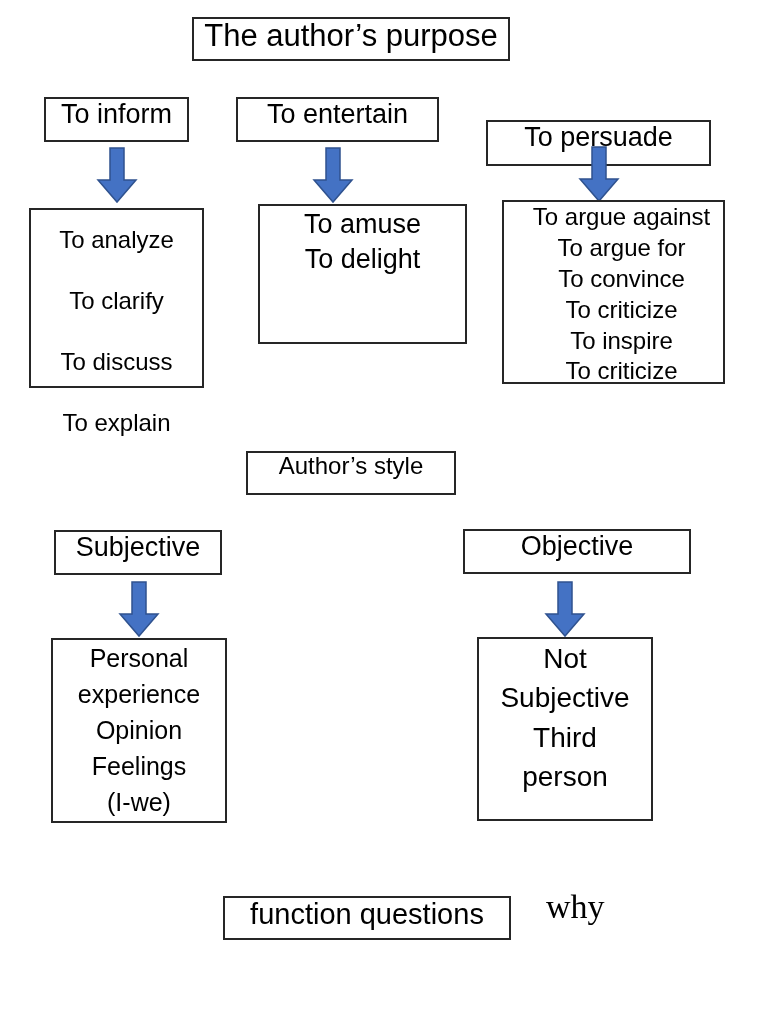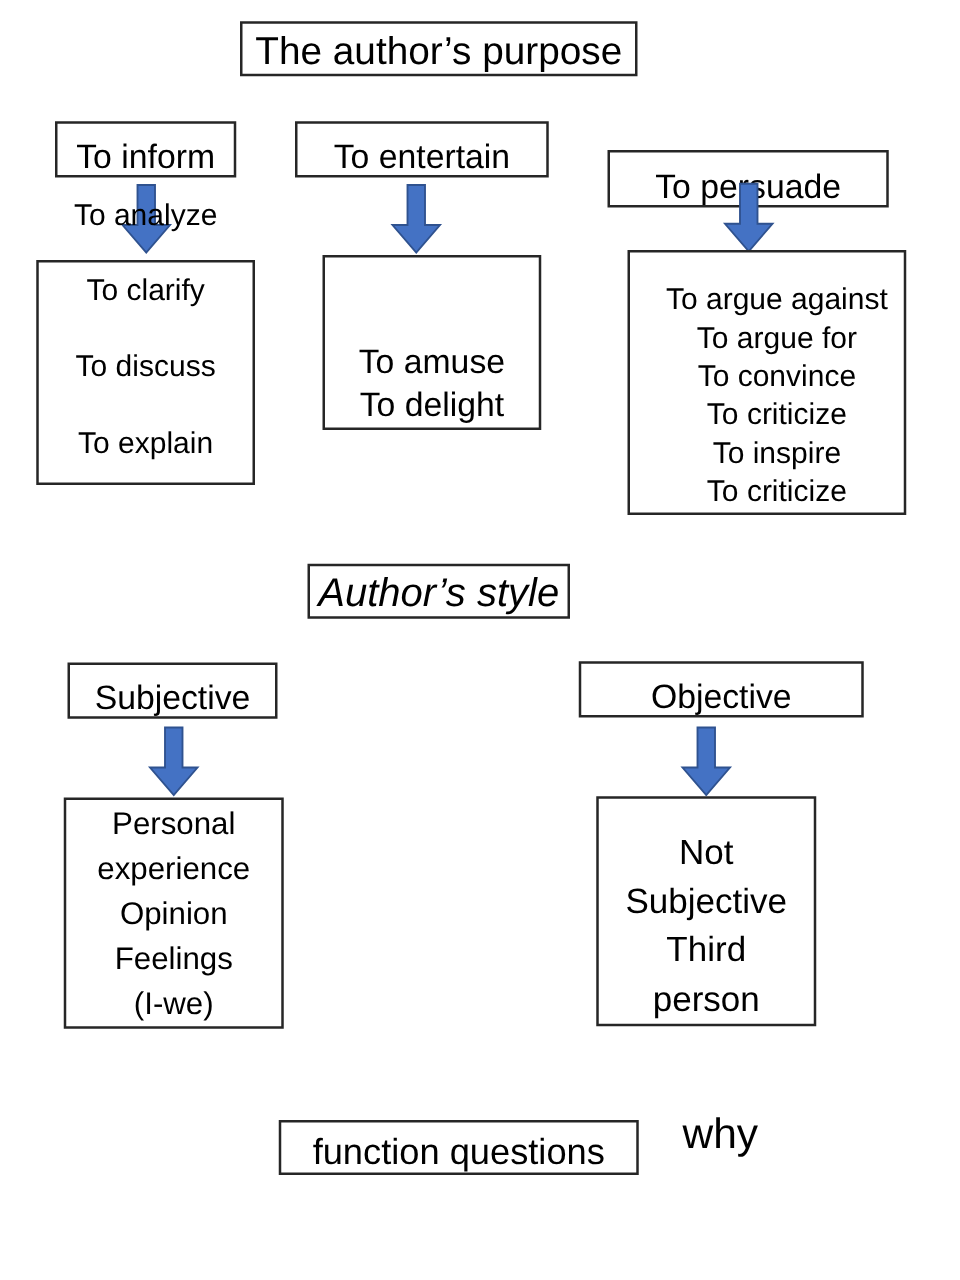--- a/index.html
+++ b/index.html
@@ -25,21 +25,21 @@
 
   
   .box {
     position: absolute;
     box-sizing: border-box;
     border: 2px solid #262626;
     background: #ffffff;
     display: flex;
     flex-direction: column;
     align-items: center;
-    justify-content: flex-end;
+    justify-content: flex-start;
     text-align: center;
     line-height: 1.12;
     color: #000000;
     font-family: "Liberation Sans", sans-serif;
   }
 
   .box .line {
     display: block;
     white-space: nowrap;
   }
@@ -70,39 +70,38 @@
 
   #inform-list {
     left: 29px; top: 208px;
     width: 175px; height: 180px;
     font-size: 24px;
   }
   #inform-list .line { margin: 17px 0; }
 
   #entertain-list {
     left: 258px; top: 204px;
-    width: 175px; height: 140px;
+    width: 209px; height: 140px;
     font-size: 27px;
   }
   #entertain-list .line { margin: 2.5px 0; }
 
   #persuade-list {
     left: 502px; top: 200px;
-    width: 223px; height: 212px;
+    width: 223px; height: 184px;
     font-size: 24px;
     padding-left: 16px;
   }
   #persuade-list .line { margin: 2px 0; }
 
   
   #style-box {
     left: 246px; top: 451px;
     width: 210px; height: 44px;
-    font-size: 32px;
-    font-style: italic;
+    font-size: 24px;
   }
 
   #subjective-box {
     left: 54px; top: 530px;
     width: 168px; height: 45px;
     font-size: 27px;
   }
   #objective-box {
     left: 463px; top: 529px;
     width: 228px; height: 45px;
@@ -129,21 +128,21 @@
     width: 288px; height: 44px;
     font-size: 29px;
   }
   #why-label {
     position: absolute;
     left: 546px; top: 890px;
     font-size: 34px;
     line-height: 1;
     white-space: nowrap;
     color: #000000;
-    font-family: Liberation Sans, sans-serif;
+    font-family: Liberation Serif, serif;
     text-align: center;
   }
 
   
   .arrow {
     position: absolute;
     width: 44px;
     height: 58px;
   }
 

